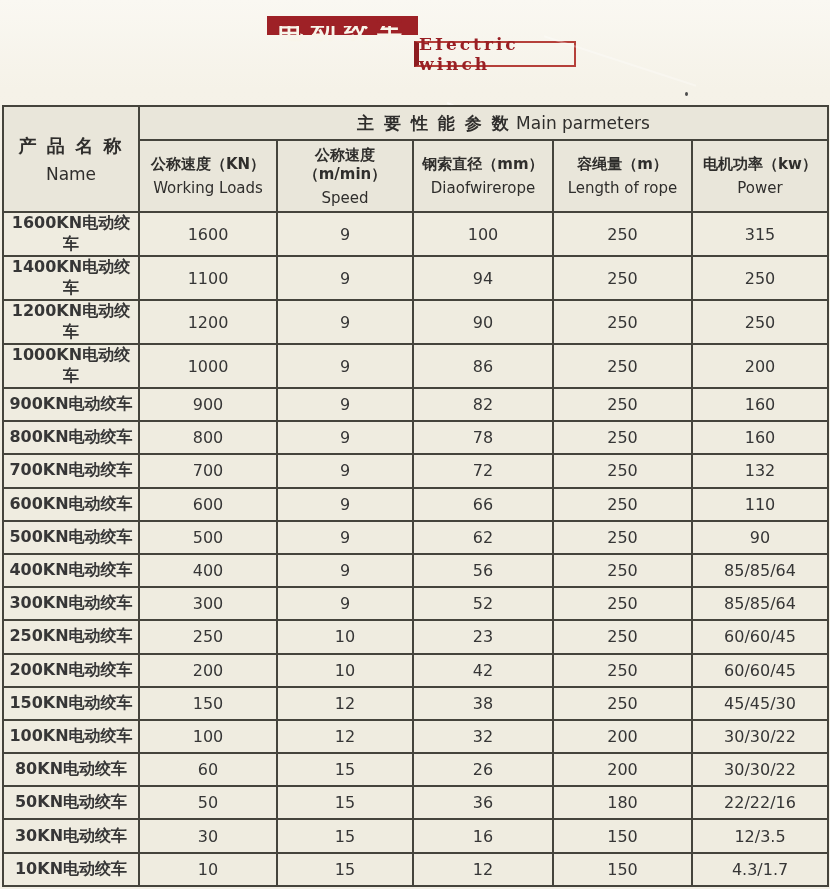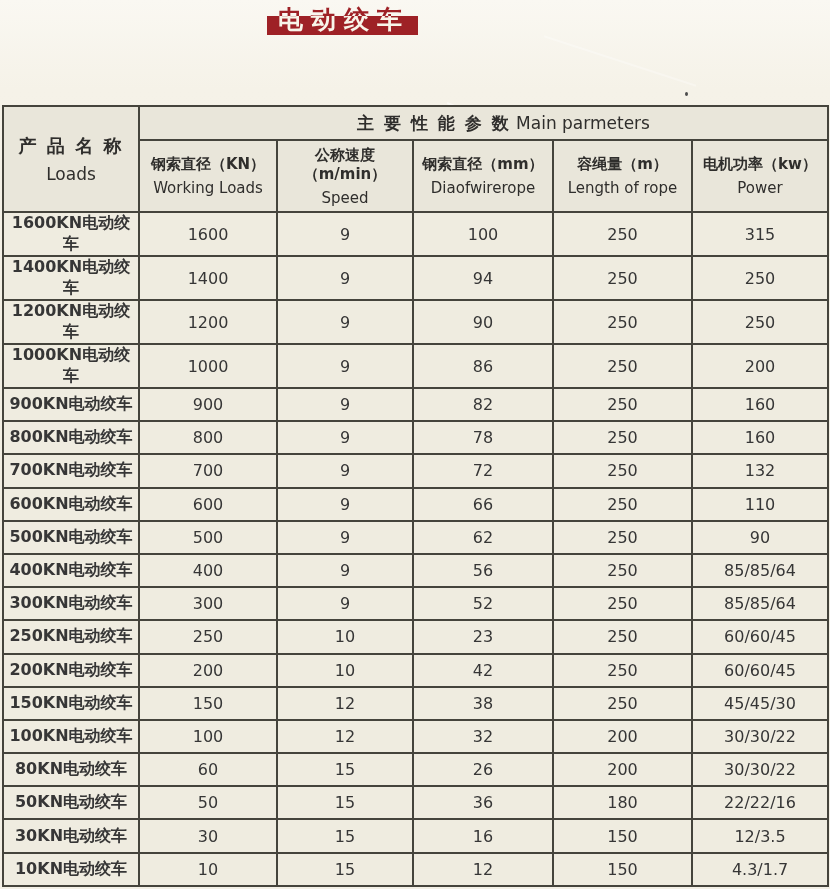--- a/index.html
+++ b/index.html
@@ -20,21 +20,21 @@
   .page{
     position:relative;width:830px;height:889px;overflow:hidden;
     background:linear-gradient(180deg,#faf8f2 0%,#f5f2e8 10%,#f1eee2 55%,#f3f0e6 100%);
   }
   
   .logo-banner{
     position:absolute;left:267px;top:16px;width:151px;height:19px;
     background:var(--banner-red);
   }
   .logo-cn{
-    position:absolute;left:278px;top:5px;
+    position:absolute;left:278px;top:15px;
     font-size:25px;line-height:30px;font-weight:bold;
     letter-spacing:8px;white-space:nowrap;
   }
   .logo-cn.red-part{color:var(--banner-red);clip-path:inset(0 0 19px 0);}
   .logo-cn.white-part{color:#f8f5ea;clip-path:inset(11px 0 0 0);}
   .logo-en-box{
     position:absolute;left:414px;top:41px;width:162px;height:26px;
     border:2px solid #b5403a;border-left:5px solid #8d1c20;
     box-sizing:border-box;
     display:flex;align-items:center;justify-content:center;
@@ -68,48 +68,51 @@
   td.name-col{font-weight:bold;font-size:17px;color:#2b2a28;margin-left:28px;}
 </style>
 </head>
 <body>
 
 <div class="page">
 
   <div class="logo-banner"></div>
   <div class="logo-cn red-part">电动绞车</div>
   <div class="logo-cn white-part">电动绞车</div>
+  <div class="logo-en-box">
+    <span>EIectric winch</span>
+  </div>
 
   <div class="scratch s1"></div>
   <div class="scratch s2"></div>
   <div class="speck"></div>
 
   <table class="spec">
     <colgroup>
       <col style="width:136px">
         <col style="width:138px">
         <col style="width:136px">
       <col style="width:140px">
         <col style="width:139px">
         <col style="width:136px">
     </colgroup>
     <thead>
       <tr>
         <th rowspan="2" class="name-head">
           <div class="cn">产 品 名 称</div>
-          <div class="en">Loads</div>
+          <div class="en">Name</div>
         </th>
         <th colspan="5" class="group-head">
           <span class="cn">主 要 性 能 参 数</span>
           <span class="en">Main parmeters</span>
         </th>
       </tr>
       <tr>
         <th class="col-head">
-          <div class="cn">钢索直径（KN）</div>
+          <div class="cn">公称速度（KN）</div>
           <div class="en">Working Loads</div>
         </th>
         <th class="col-head">
           <div class="cn">公称速度（m/min）</div>
           <div class="en">Speed</div>
         </th>
         <th class="col-head">
           <div class="cn">钢索直径（mm）</div>
           <div class="en">Diaofwirerope</div>
         </th>
@@ -127,21 +130,21 @@
         <tr>
           <td class="name-col">1600KN电动绞车</td>
           <td>1600</td>
           <td>9</td>
           <td>100</td>
           <td>250</td>
           <td>315</td>
         </tr>
         <tr>
           <td class="name-col">1400KN电动绞车</td>
-          <td>1400</td>
+          <td>1100</td>
           <td>9</td>
           <td>94</td>
           <td>250</td>
           <td>250</td>
         </tr>
         <tr>
           <td class="name-col">1200KN电动绞车</td>
           <td>1200</td>
           <td>9</td>
           <td>90</td>

